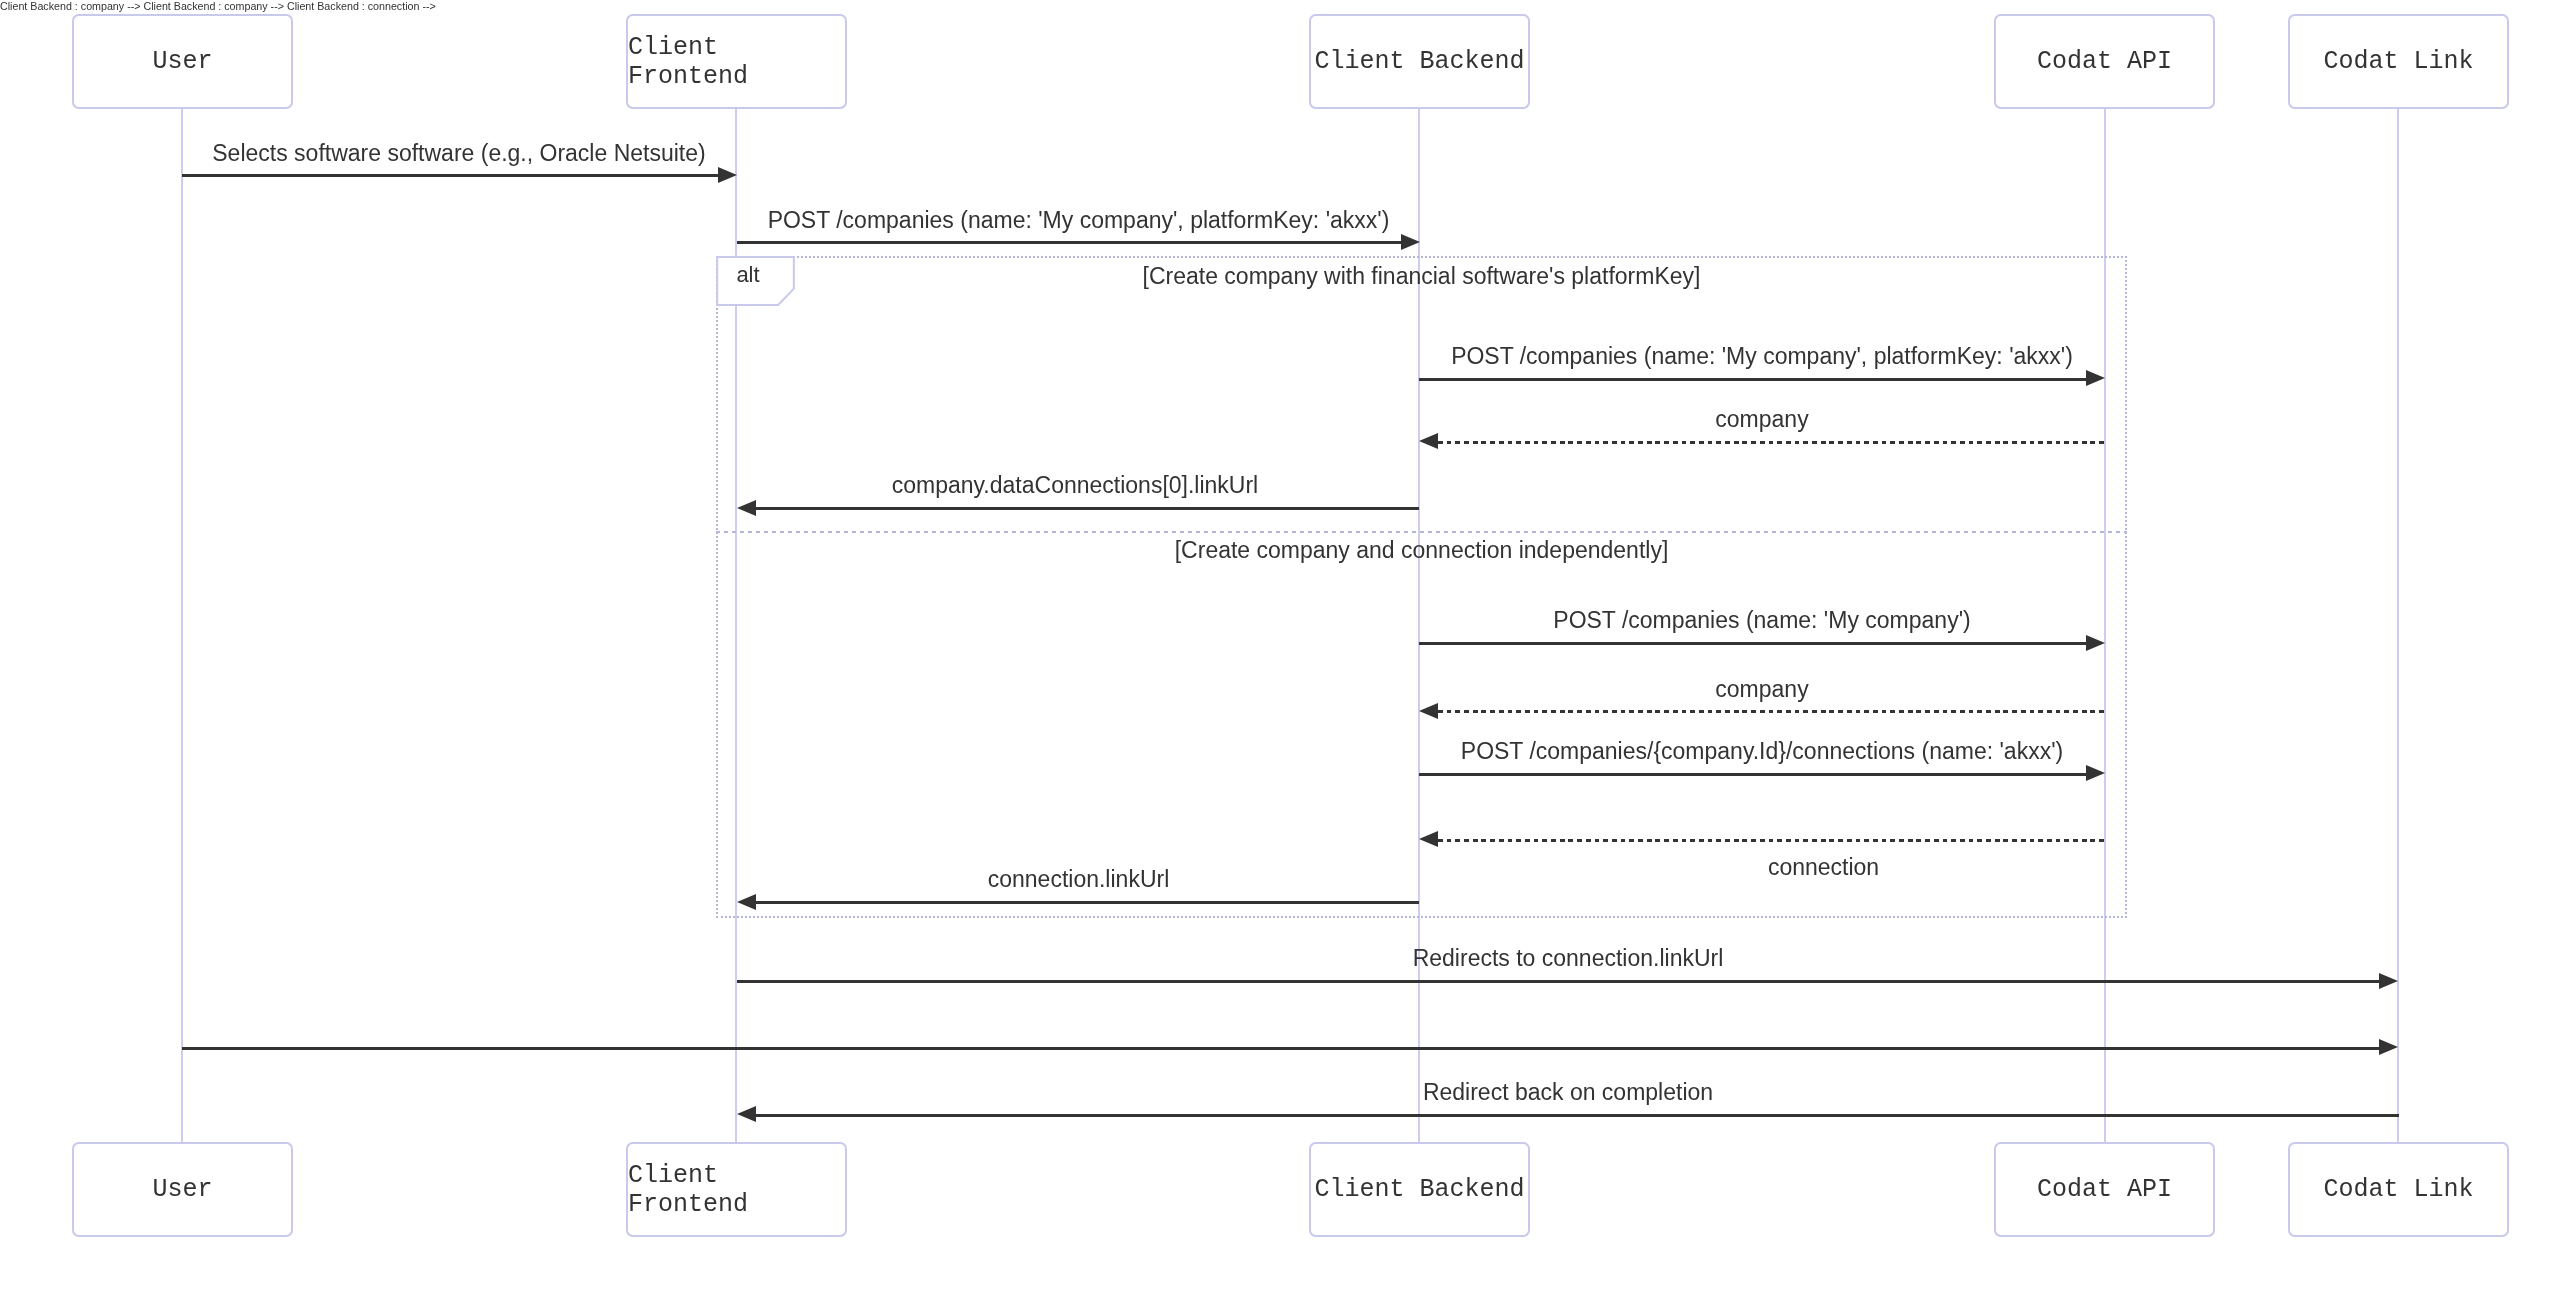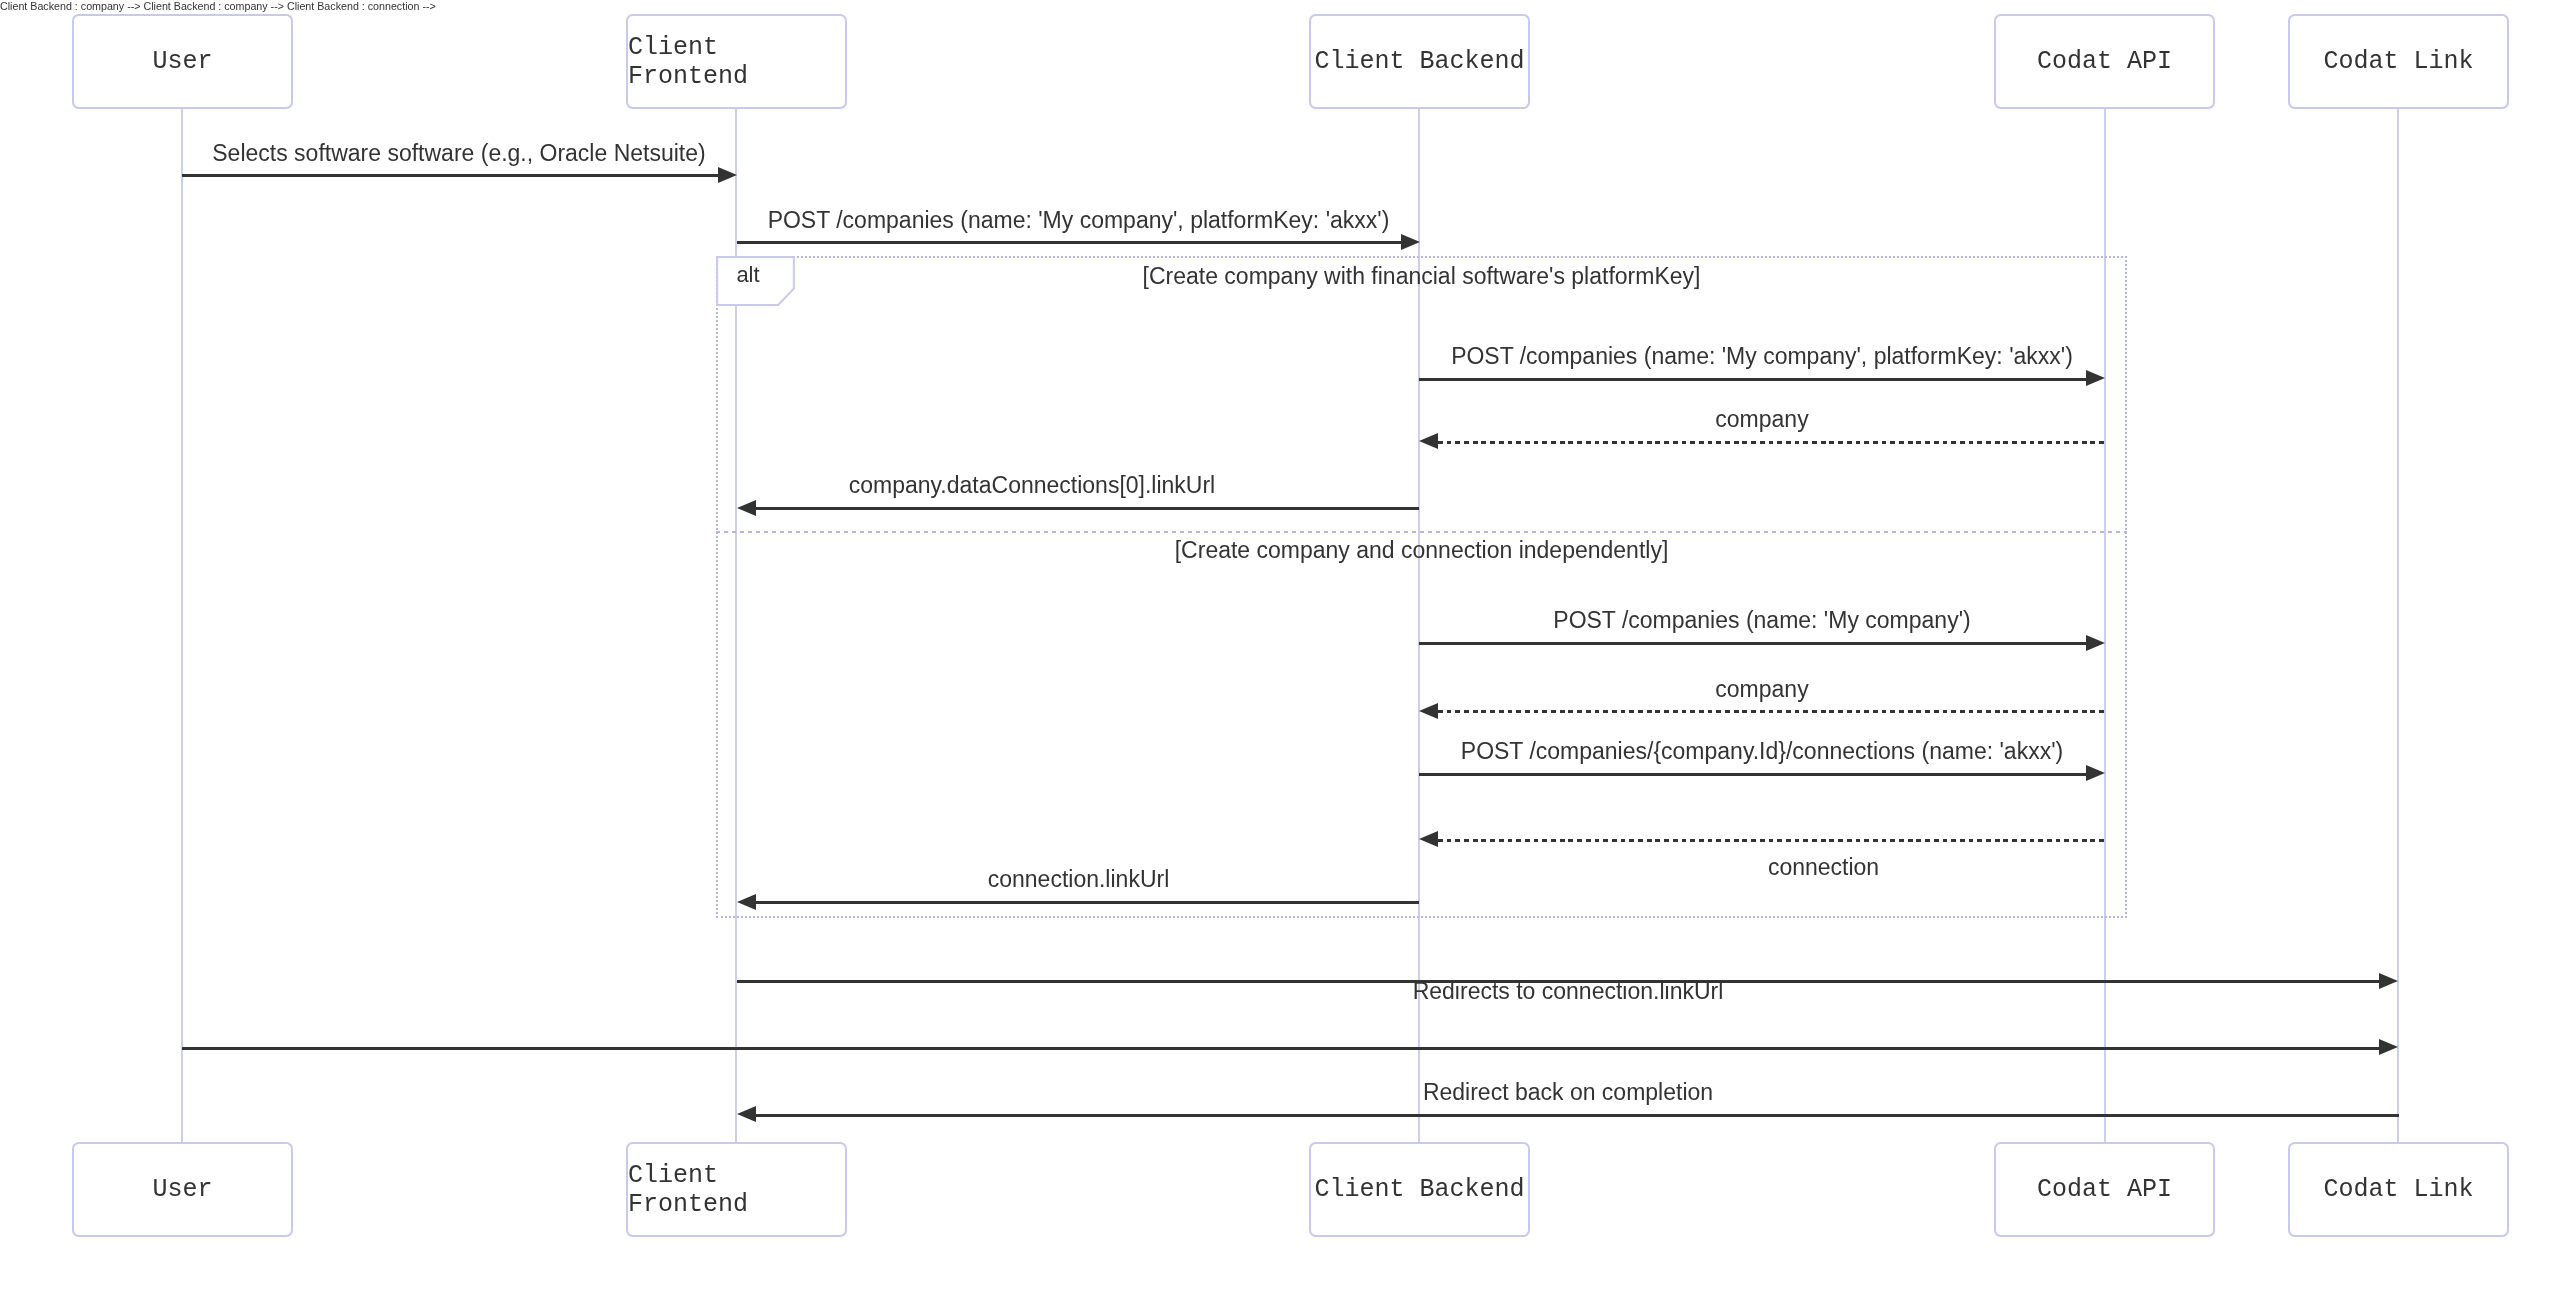--- a/index.html
+++ b/index.html
@@ -180,21 +180,21 @@
   <div class="msg-label" style="left:1419px; top:343px; width:686px;">POST /companies (name: 'My company', platformKey: 'akxx')</div>
   <div class="line" style="left:1419px; top:378px; width:668px;"></div>
   <div class="head-right" style="left:2086px; top:370px;"></div>
 
    Client Backend : company --&gt;
   <div class="msg-label" style="left:1419px; top:406px; width:686px;">company</div>
   <div class="line dashed" style="left:1438px; top:441px; width:667px;"></div>
   <div class="head-left" style="left:1419px; top:433px;"></div>
 
   
-  <div class="msg-label" style="left:737px; top:472px; width:590px;">company.dataConnections[0].linkUrl</div>
+  <div class="msg-label" style="left:737px; top:472px; width:590px;padding-left:43px;">company.dataConnections[0].linkUrl</div>
   <div class="line" style="left:755px; top:507px; width:664px;"></div>
   <div class="head-left" style="left:737px; top:500px;"></div>
 
   
   <div class="msg-label" style="left:1419px; top:607px; width:686px;">POST /companies (name: 'My company')</div>
   <div class="line" style="left:1419px; top:642px; width:668px;"></div>
   <div class="head-right" style="left:2086px; top:635px;"></div>
 
    Client Backend : company --&gt;
   <div class="msg-label" style="left:1419px; top:676px; width:686px;">company</div>
@@ -210,21 +210,21 @@
   <div class="msg-label" style="left:1419px; top:832px; width:809px;margin-top:22px;">connection</div>
   <div class="line dashed" style="left:1438px; top:839px; width:667px;"></div>
   <div class="head-left" style="left:1419px; top:831px;"></div>
 
   
   <div class="msg-label" style="left:737px; top:866px; width:683px;">connection.linkUrl</div>
   <div class="line" style="left:755px; top:901px; width:664px;"></div>
   <div class="head-left" style="left:737px; top:894px;"></div>
 
   
-  <div class="msg-label" style="left:737px; top:945px; width:1662px;margin-top:33px;">Redirects to connection.linkUrl</div>
+  <div class="msg-label" style="left:737px; top:945px; width:1662px;">Redirects to connection.linkUrl</div>
   <div class="line" style="left:737px; top:980px; width:1644px;"></div>
   <div class="head-right" style="left:2379px; top:973px;"></div>
 
   
   <div class="line" style="left:182px; top:1047px; width:2198px;"></div>
   <div class="head-right" style="left:2379px; top:1039px;"></div>
 
   
   <div class="msg-label" style="left:737px; top:1079px; width:1662px;">Redirect back on completion</div>
   <div class="line" style="left:755px; top:1114px; width:1644px;"></div>

